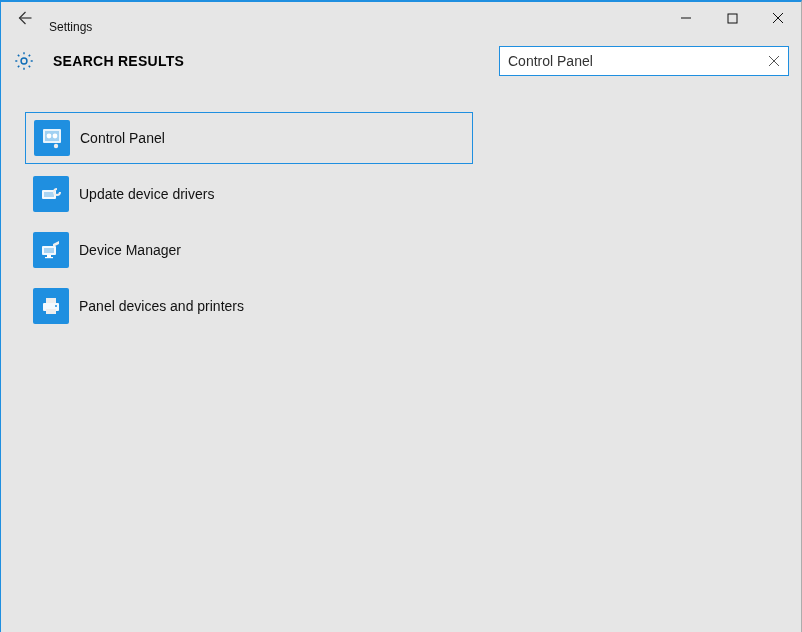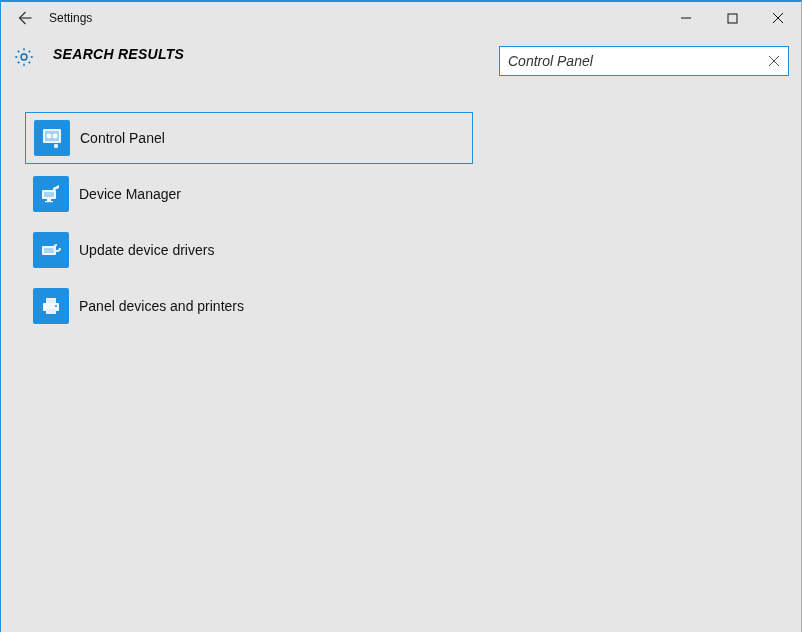--- a/index.html
+++ b/index.html
@@ -15,40 +15,39 @@
     .app {
       width: 100%; height: 100%;
       display: flex; flex-direction: column;
       border-top: 2px solid #1f8fe0;
       border-left: 1px solid #1f8fe0;
       border-right: 1px solid rgba(0,0,0,.25);
     }
     
     .titlebar {
       height: 32px;
-      display: flex; align-items: center;
+      display: flex; align-items: flex-end;
       padding-left: 6px;
     }
     .back {
       width: 34px; height: 32px;
       display: flex; align-items: center; justify-content: center;
     }
     .title { margin-left: 8px; font-size: 12px; color: #111; }
     .spacer { flex: 1; }
     .win-controls { display: flex; }
     .win-btn {
       width: 46px; height: 32px;
       display: flex; align-items: center; justify-content: center;
     }
     .win-btn svg { display: block; }
     
     .header {
-      display: flex; align-items: flex-start;
+      display: flex; align-items: center;
       padding: 12px 12px 8px 12px;
-      font-style: italic;
     }
     .gear { width: 22px; height: 22px; margin-right: 18px; color: #0f6db7; }
     .header h1 {
       font-size: 14px;
       font-weight: 700;
       letter-spacing: .02em;
     }
     .search-wrap { margin-left: auto; position: relative; }
     .search-input {
       width: 290px; height: 30px;
@@ -155,37 +154,37 @@
         </svg>
       </span>
       <span class="result-label">Control Panel</span>
     </div>
 
     <div class="result-item">
       <span class="result-icon">
         <svg width="24" height="24" viewBox="0 0 24 24">
           <rect x="3" y="8" width="14" height="9" rx="1" fill="#fff" opacity=".95"></rect>
           <rect x="5" y="10" width="10" height="5" fill="#1f8fe0" opacity=".35"></rect>
-          <rect x="8" y="17" width="4" height="2" fill="#fff"></rect>
-          <rect x="6" y="19" width="8" height="1.2" fill="#fff"></rect>
-          <path d="M14 6l6-3v3l-6 3z" fill="#eee"></path>
+          <path d="M18 6a4 4 0 1 0 4 4h-2a2 2 0 1 1-2-2V6z" fill="#eee"></path>
         </svg>
       </span>
-      <span class="result-label">Device Manager</span>
+      <span class="result-label">Update device drivers</span>
     </div>
 
     <div class="result-item">
       <span class="result-icon">
         <svg width="24" height="24" viewBox="0 0 24 24">
           <rect x="3" y="8" width="14" height="9" rx="1" fill="#fff" opacity=".95"></rect>
           <rect x="5" y="10" width="10" height="5" fill="#1f8fe0" opacity=".35"></rect>
-          <path d="M18 6a4 4 0 1 0 4 4h-2a2 2 0 1 1-2-2V6z" fill="#eee"></path>
+          <rect x="8" y="17" width="4" height="2" fill="#fff"></rect>
+          <rect x="6" y="19" width="8" height="1.2" fill="#fff"></rect>
+          <path d="M14 6l6-3v3l-6 3z" fill="#eee"></path>
         </svg>
       </span>
-      <span class="result-label">Update device drivers</span>
+      <span class="result-label">Device Manager</span>
     </div>
 
     <div class="result-item">
       <span class="result-icon">
         <svg width="24" height="24" viewBox="0 0 24 24">
           <rect x="4" y="9" width="16" height="8" rx="1" fill="#fff" opacity=".95"></rect>
           <rect x="7" y="4" width="10" height="5" fill="#eee"></rect>
           <rect x="7" y="15" width="10" height="5" fill="#eee"></rect>
           <circle cx="17" cy="12" r="1" fill="#1f8fe0"></circle>
         </svg>

